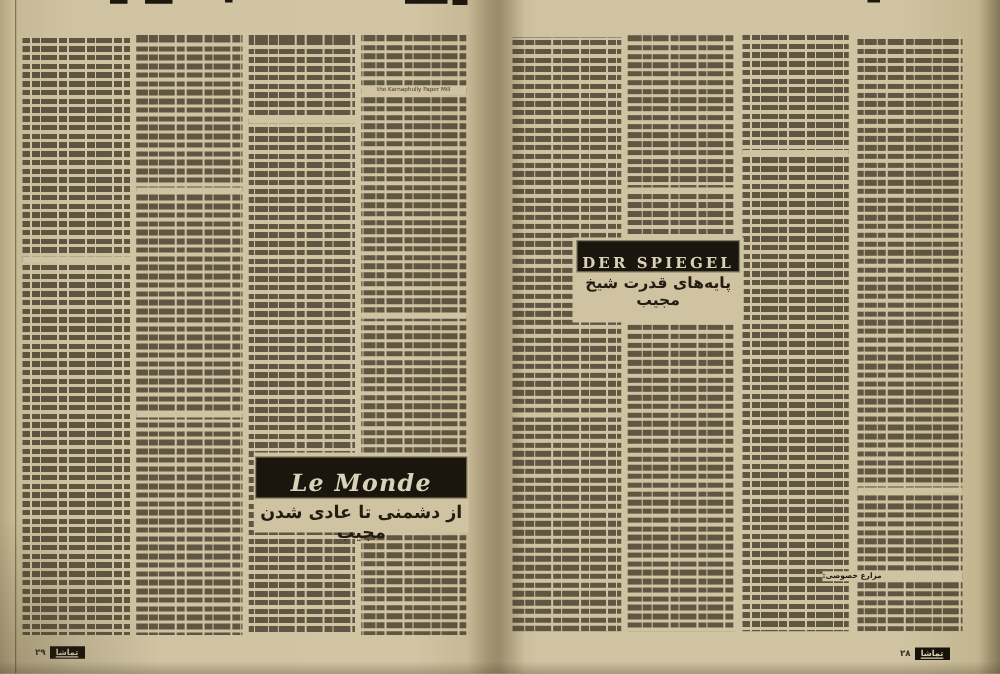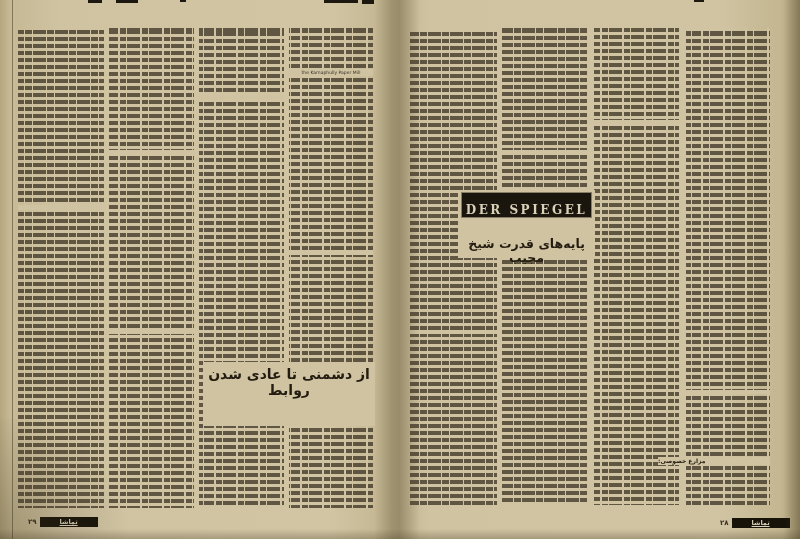--- a/index.html
+++ b/index.html
@@ -43,37 +43,37 @@
   .blackbox{
     background:#1a150d;color:#d9d1b8;display:flex;align-items:flex-end;justify-content:center;
     box-shadow:0 0 0 1px rgba(26,21,13,.4);
   }
   .spiegel-box{height:24px;font:bold 12px "DejaVu Serif",serif;letter-spacing:2.5px;}
   .lemonde-box{height:32px;font:bold italic 19px "DejaVu Serif",serif;letter-spacing:1px;}
   .headline{
     direction:rtl;text-align:center;font-weight:bold;color:#241c10;
     font-family:"DejaVu Sans",sans-serif;line-height:1.15;
   }
-  .spiegel-headline{font-size:12.5px;margin-top:20px;}
+  .spiegel-headline{font-size:12.5px;margin-top:2px;}
   .lemonde-headline{font-size:14px;margin-top:4px;}
   .latin-inline{
     position:absolute;left:289px;top:69px;width:84px;height:7px;
     background:#cfc3a2;color:#3a3326;font-size:4.5px;line-height:7px;
     text-align:center;direction:ltr;white-space:nowrap;overflow:hidden;
   }
   .bold-lead{
     position:absolute;left:658px;top:457px;width:112px;height:8px;
     background:#cfc3a2;color:#241c10;font-size:6px;font-weight:bold;
     line-height:8px;direction:rtl;text-align:left;white-space:nowrap;overflow:hidden;
   }
   .footer{position:absolute;display:flex;align-items:center;gap:3px;}
   .footer .pnum{font-size:7px;font-weight:bold;color:#3a3122;}
   .footer .logo{
     background:#171309;color:#d9d1b8;font-size:6.5px;font-weight:bold;
-    padding:1px 20px;line-height:8px;letter-spacing:1px;direction:rtl;text-decoration:underline;
+    padding:1px 5px;line-height:8px;letter-spacing:1px;direction:rtl;text-decoration:underline;
   }
 </style>
 </head>
 <body>
 
 <div class="scan">
 
   <div class="mark" style="left:88px;top:0;width:14px;height:3px"></div>
   <div class="mark" style="left:116px;top:0;width:22px;height:3px"></div>
   <div class="mark" style="left:180px;top:0;width:6px;height:2px"></div>
@@ -90,21 +90,24 @@
 
   <div class="gap" style="left:18px;top:205px;width:86px;height:5px"></div>
   <div class="gap" style="left:109px;top:150px;width:85px;height:4px"></div>
   <div class="gap" style="left:109px;top:330px;width:85px;height:4px"></div>
   <div class="gap" style="left:199px;top:95px;width:85px;height:4px"></div>
   <div class="gap" style="left:289px;top:250px;width:84px;height:5px"></div>
 
   <div class="latin-inline">the Karnaphully Paper Mill</div>
 
   <div class="overlay" style="left:203px;top:362px;width:172px;height:64px">
-    <div class="headline lemonde-headline" dir="rtl">از دشمنی تا عادی شدن روابط</div>
+    <div class="blackbox lemonde-box" style="margin:4px 2px 0 2px;">
+      <span>Le Monde</span>
+    </div>
+    <div class="headline lemonde-headline" dir="rtl">از دشمنی تا عادی شدن مجیب</div>
   </div>
 
   <div class="txt o2" style="left:410px;top:30px;width:87px;height:475px"></div>
   <div class="txt o4" style="left:502px;top:28px;width:86px;height:477px"></div>
   <div class="txt" style="left:594px;top:28px;width:85px;height:477px"></div>
   <div class="txt o3" style="left:686px;top:28px;width:84px;height:477px"></div>
 
   <div class="gap" style="left:410px;top:330px;width:87px;height:4px"></div>
   <div class="gap" style="left:502px;top:150px;width:86px;height:4px"></div>
   <div class="gap" style="left:594px;top:120px;width:85px;height:4px"></div>

